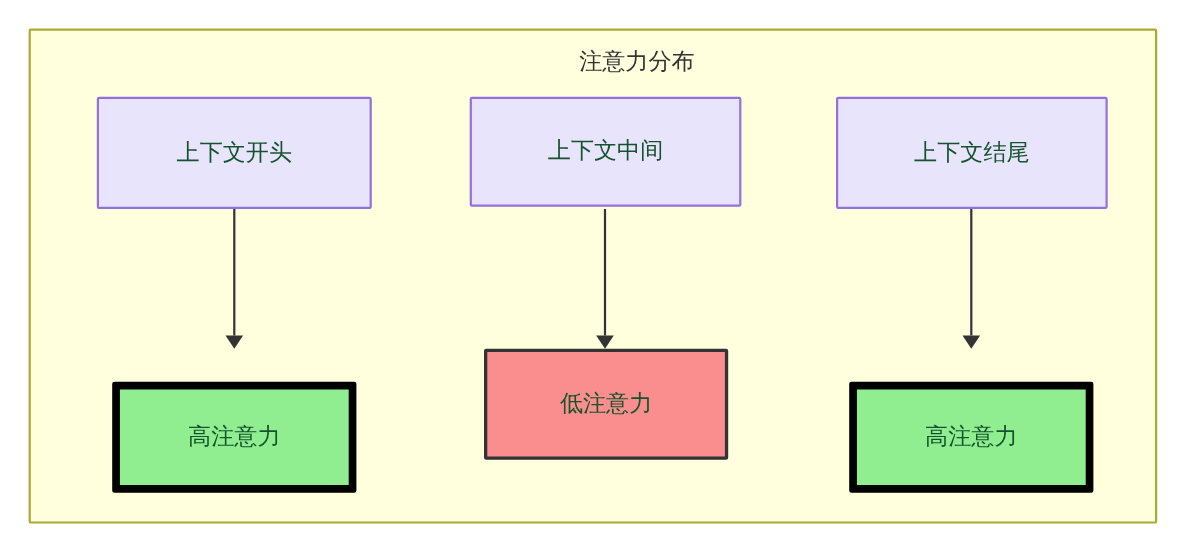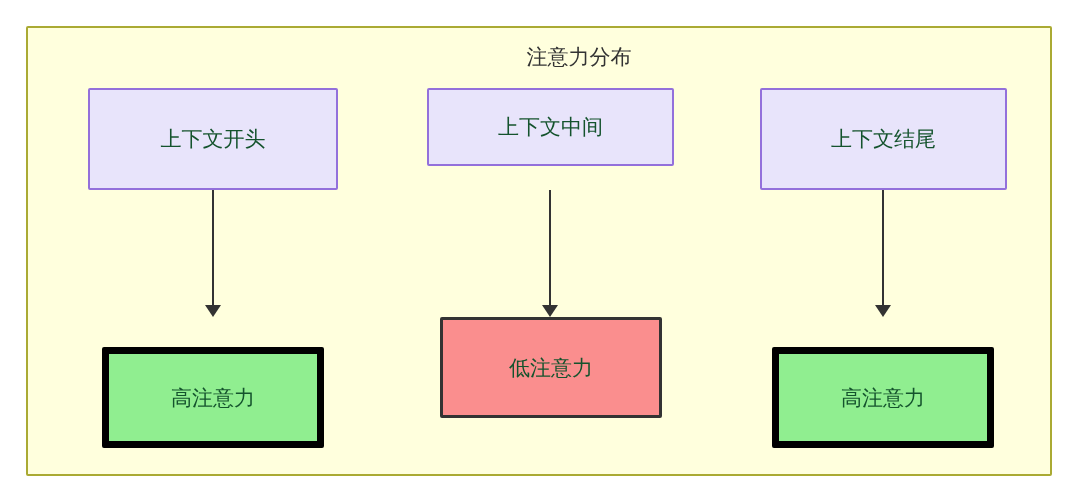--- a/index.html
+++ b/index.html
@@ -115,21 +115,21 @@
 
   <div class="arrow" style="left:212px; top:190px; height:127px;">
     <div class="arrow-line" style="height:115px;"></div>
     <div class="arrow-head" style="top:115px;"></div>
   </div>
 
   <div class="node high" style="left:102px; top:317px; width:222px; height:101px;">
     <span>高注意力</span>
   </div>
 
-  <div class="node context" style="left:427px; top:88px; width:247px; height:78px;">
+  <div class="node context" style="left:427px; top:88px; width:247px; height:100px;">
     <span>上下文中间</span>
   </div>
 
   <div class="arrow" style="left:549px; top:190px; height:127px;">
     <div class="arrow-line" style="height:115px;"></div>
     <div class="arrow-head" style="top:115px;"></div>
   </div>
 
   <div class="node context" style="left:760px; top:88px; width:247px; height:102px;">
     <span>上下文结尾</span>

